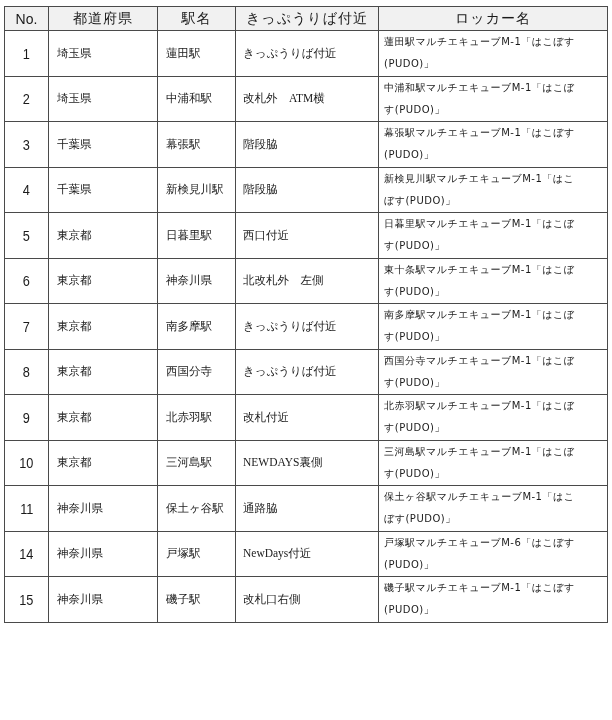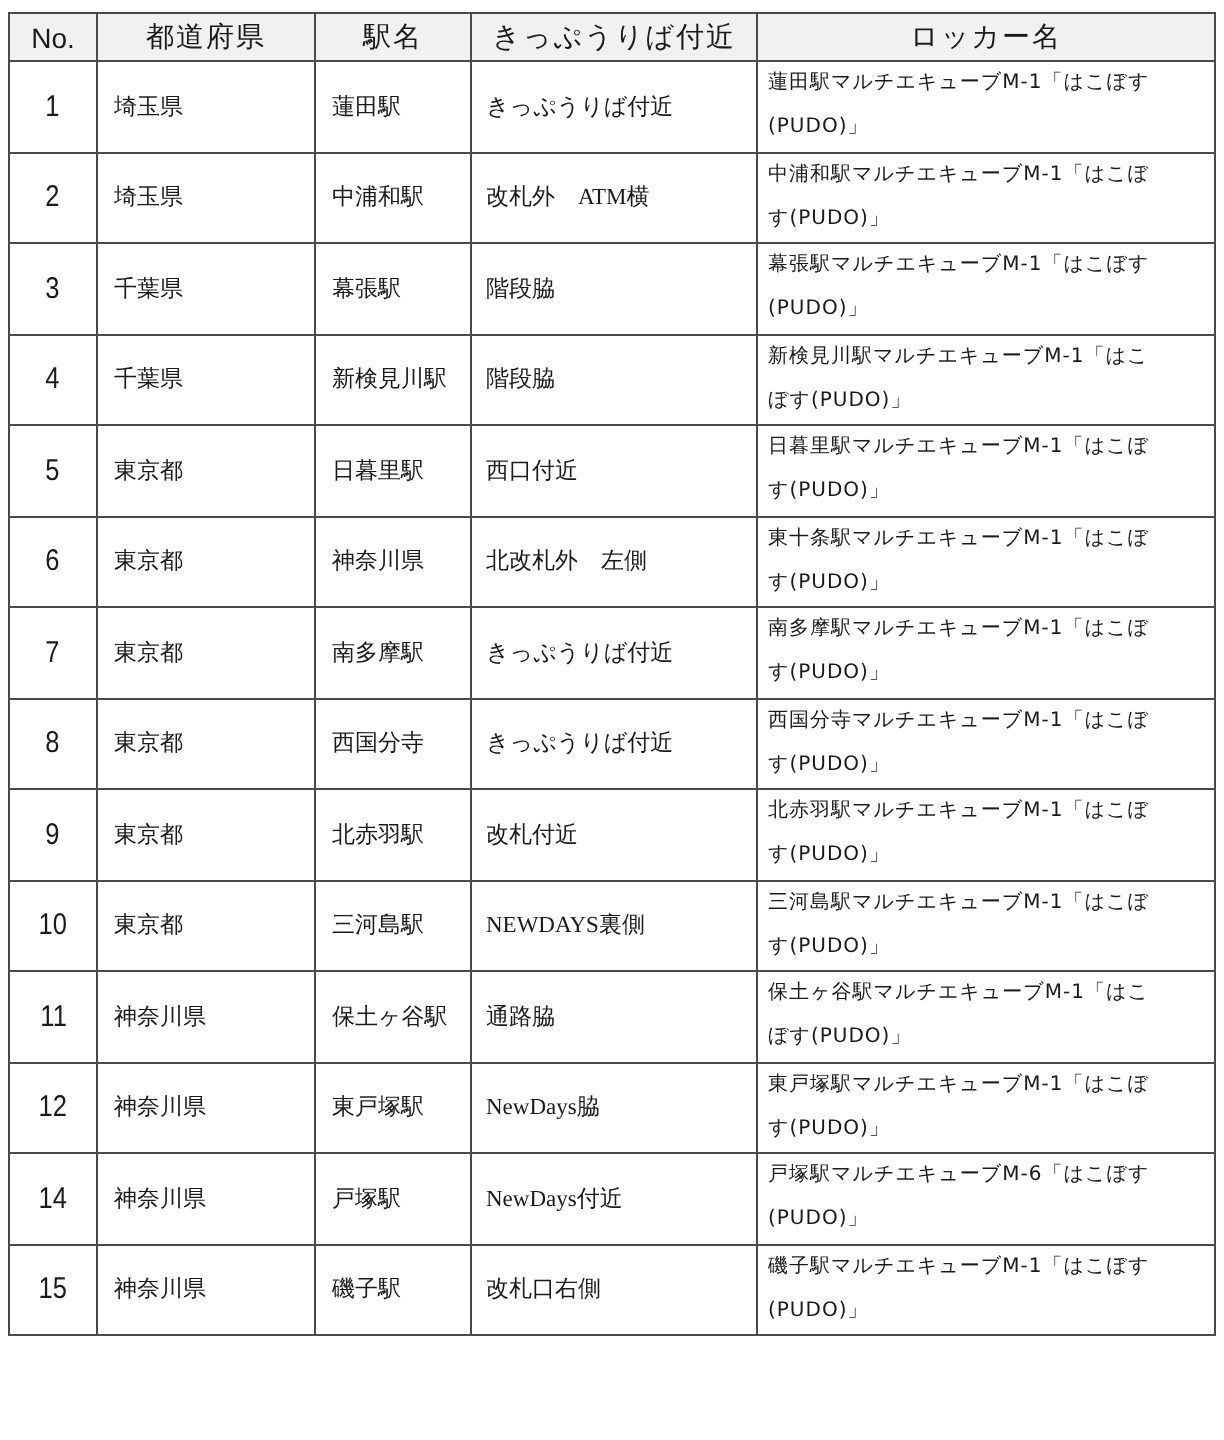--- a/index.html
+++ b/index.html
@@ -216,30 +216,20 @@
     <td class="col-no"><span>11</span></td>
     <td class="col-pref">神奈川県</td>
     <td class="col-station">保土ヶ谷駅</td>
     <td class="col-place">通路脇</td>
     <td class="col-name">
       <span class="name-line1">保土ヶ谷駅マルチエキューブM-1「はこ</span>
       <span class="name-line2">ぼす(PUDO)」</span>
     </td>
   </tr>
 
-  <tr>
-    <td class="col-no"><span>12</span></td>
-    <td class="col-pref">神奈川県</td>
-    <td class="col-station">東戸塚駅</td>
-    <td class="col-place">NewDays脇</td>
-    <td class="col-name">
-      <span class="name-line1">東戸塚駅マルチエキューブM-1「はこぼ</span>
-      <span class="name-line2">す(PUDO)」</span>
-    </td>
-  </tr>
 
 
   <tr>
     <td class="col-no"><span>14</span></td>
     <td class="col-pref">神奈川県</td>
     <td class="col-station">戸塚駅</td>
     <td class="col-place">NewDays付近</td>
     <td class="col-name">
       <span class="name-line1">戸塚駅マルチエキューブM-6「はこぼす</span>
       <span class="name-line2">(PUDO)」</span>

